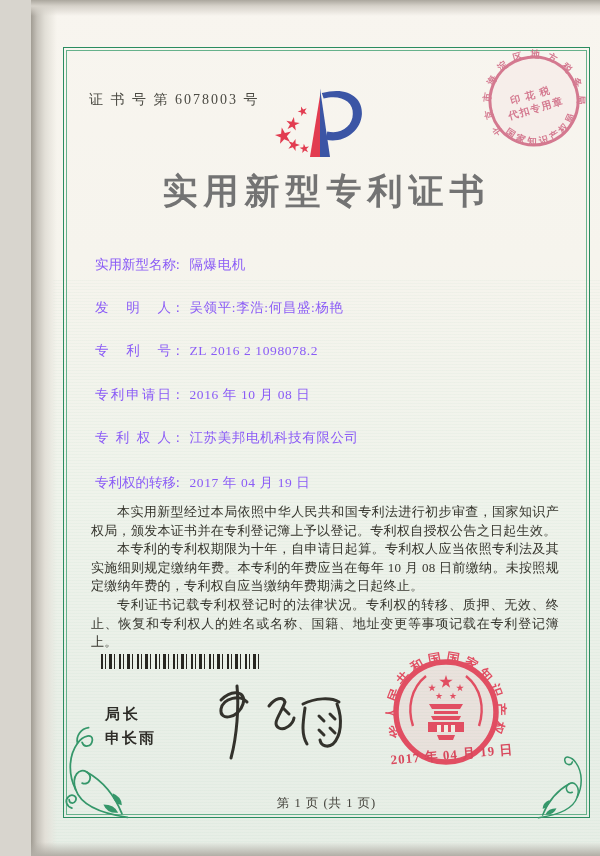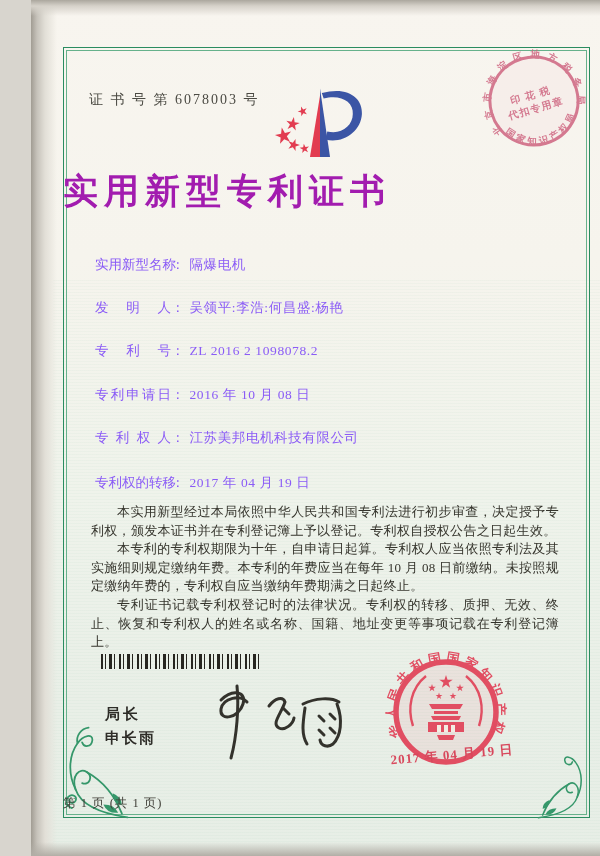--- a/index.html
+++ b/index.html
@@ -24,22 +24,22 @@
 
   
   .frame { position:absolute; left:32px; top:47px; width:527px; height:771px;
     border:1.6px solid #2a8c60; }
   .frame::after { content:""; position:absolute; inset:2px; border:1px solid #66b18b; }
 
   .cert-no { position:absolute; left:58px; top:91px; font-size:14px; letter-spacing:2px; color:#4b4a43; }
 
   .logo { position:absolute; left:243px; top:84px; }
 
-  .title { position:absolute; left:32px; top:168px; width:527px; 
-    font-size:35px; font-weight:700; letter-spacing:6px; color:#a21caf; }
+  .title { position:absolute; left:32px; top:168px; width:527px; text-align:center;
+    font-size:35px; font-weight:700; letter-spacing:6px; color:#737373; }
 
   .field { position:absolute; left:64px; font-size:13.5px; color:#8b5cf6; white-space:nowrap; }
   .flabel { display:inline-block; width:76px; text-align:justify; text-align-last:justify; }
   .fvalue { margin-left:5px; letter-spacing:.6px; }
 
   .paras { position:absolute; left:60px; top:503px; width:468px; font-size:13px;
     line-height:18.6px; color:#35342c; text-align:justify; letter-spacing:.3px; }
   .paras p { text-indent:2em; }
 
   .barcode { position:absolute; left:70px; top:654px; width:162px; height:15px;
@@ -55,21 +55,21 @@
     font-weight:600; font-size:15px; letter-spacing:2px; color:#2e2d28; }
   .sig-svg { position:absolute; left:160px; top:678px; }
 
   .seal { position:absolute; left:340px; top:640px; }
   .seal-date { position:absolute; left:341px; top:746px; width:160px; text-align:center;
     transform:rotate(-5deg); font-size:13px; font-weight:700; letter-spacing:1px; color:#d8485c;
     font-family:"Liberation Serif",serif; }
 
   .tax-stamp { position:absolute; left:451px; top:49px; opacity:.82; }
 
-  .footer { position:absolute; left:32px; top:795px; width:527px; 
+  .footer { position:absolute; left:32px; top:795px; width:527px; text-align:center;
     font-size:12.5px; letter-spacing:1px; color:#42413a; }
 
   .flourish { position:absolute; }
   .flourish.fl-left  { left:28px;  top:720px; }
   .flourish.fl-right { left:503px; top:746px; transform:scaleX(-1); }
 
   .seal-ring-text   { font-family:"Liberation Sans",sans-serif; font-weight:700; }
   .stamp-text       { font-family:"Liberation Sans",sans-serif; font-weight:700; }
 </style>
 </head>
@@ -139,21 +139,21 @@
     <span class="flabel">专利申请日</span><span>：</span><span class="fvalue">2016 年 10 月 08 日</span>
   </div>
   <div class="field" style="top:429px">
     <span class="flabel">专利权人</span><span>：</span><span class="fvalue">江苏美邦电机科技有限公司</span>
   </div>
   <div class="field" style="top:474px">
     <span class="flabel">专利权的转移</span><span>：</span><span class="fvalue">2017 年 04 月 19 日</span>
   </div>
 
   <div class="paras">
-    <p>本实用新型经过本局依照中华人民共和国专利法进行初步审查，决定授予专利权，颁发本证书并在专利登记簿上予以登记。专利权自授权公告之日起生效。</p>
+    <p>本实用新型经过本局依照中华人民共和国专利法进行初步审查，国家知识产权局，颁发本证书并在专利登记簿上予以登记。专利权自授权公告之日起生效。</p>
     <p>本专利的专利权期限为十年，自申请日起算。专利权人应当依照专利法及其实施细则规定缴纳年费。本专利的年费应当在每年 10 月 08 日前缴纳。未按照规定缴纳年费的，专利权自应当缴纳年费期满之日起终止。</p>
     <p>专利证书记载专利权登记时的法律状况。专利权的转移、质押、无效、终止、恢复和专利权人的姓名或名称、国籍、地址变更等事项记载在专利登记簿上。</p>
   </div>
 
   <div class="barcode"></div>
 
   <div class="sig-title">局长</div>
   <div class="sig-name">申长雨</div>
   <svg class="sig-svg" width="155" height="85" viewBox="0 0 155 85">
     <g stroke="#33322c" stroke-width="3" fill="none" stroke-linecap="round">

